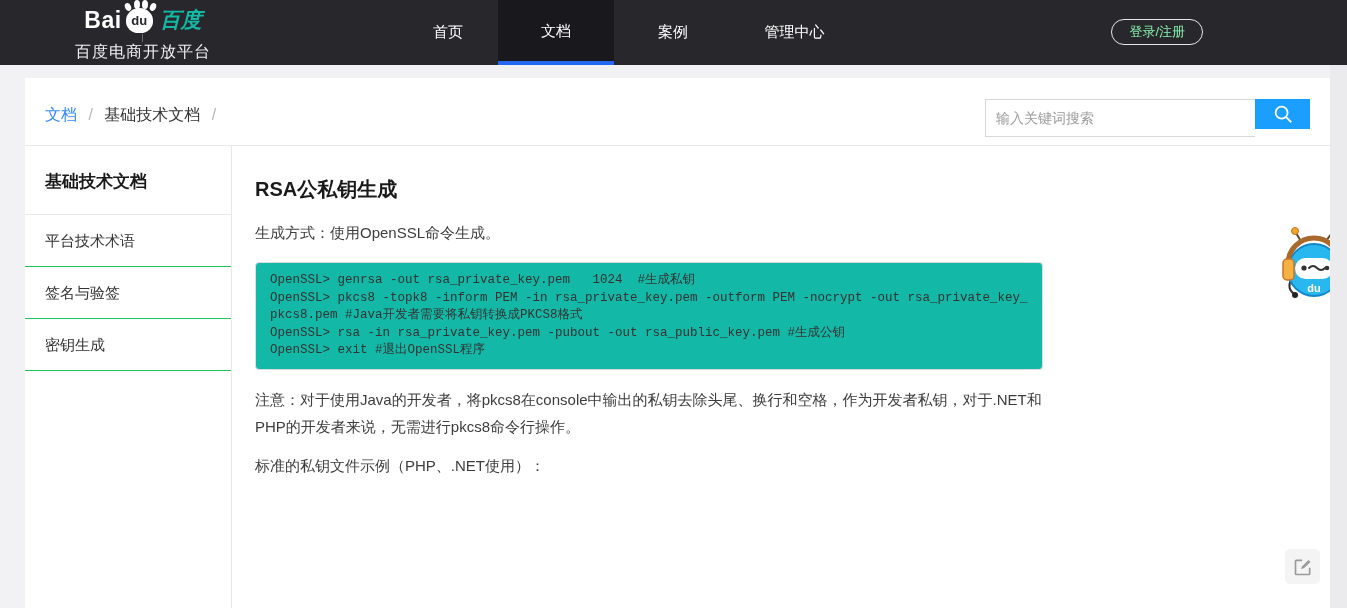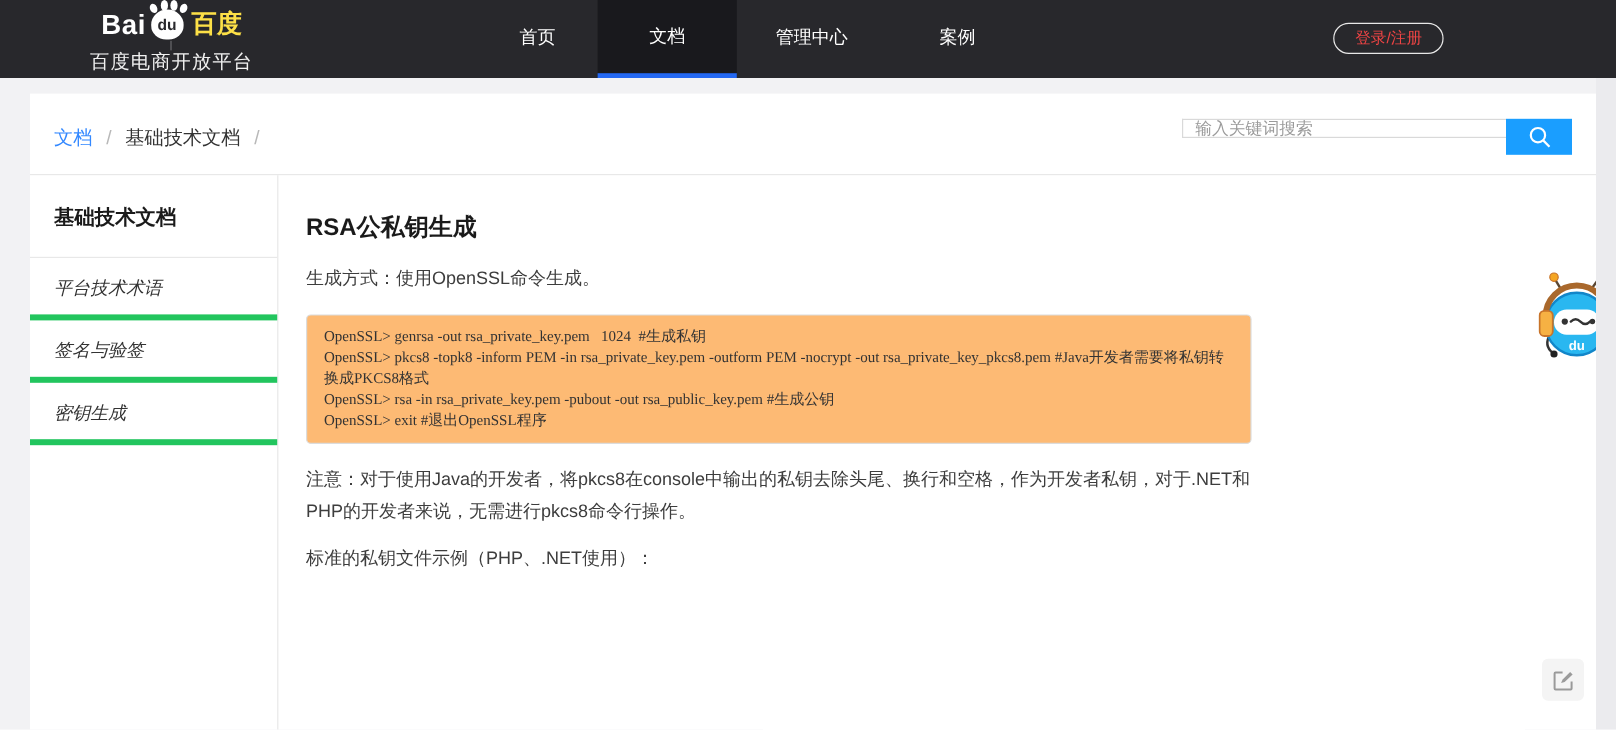--- a/index.html
+++ b/index.html
@@ -12,54 +12,54 @@
   .logo { display:flex; align-items:flex-end; }
   .logo-bai { color:#fff; font-size:23px; font-weight:bold; letter-spacing:0.5px; }
   .paw { position:relative; width:34px; height:34px; margin:0 1px; }
   .paw-pad { position:absolute; left:3px; top:8px; width:27px; height:25px; background:#fff; border-radius:50% 50% 46% 46%; display:flex; align-items:center; justify-content:center; }
   .paw-du { color:#28282c; font-size:13px; font-weight:bold; }
   .paw-toe { position:absolute; background:#fff; border-radius:50%; }
   .toe1 { width:6px; height:8px; left:2px;  top:3px; transform:rotate(-25deg); }
   .toe2 { width:6px; height:9px; left:11px; top:0; }
   .toe3 { width:6px; height:9px; left:19px; top:0; }
   .toe4 { width:6px; height:8px; left:27px; top:3px; transform:rotate(25deg); }
-  .logo-cn { color:#fde047; font-size:21px; font-weight:bold; margin-left:2px; }
+  .logo-cn { color:#14b8a6; font-size:21px; font-weight:bold; margin-left:2px;font-style:italic; }
   .logo-sep { width:1px; height:22px; background:#6a6a6e; margin:0 14px 0 12px; }
   .site-name { color:#f0f0f0; font-size:16px; letter-spacing:1px; padding-bottom:2px; }
 
   .top-nav { position:absolute; left:398px; top:0; height:65px; display:flex; }
   .nav-item { height:65px; line-height:63px; text-align:center; color:#fff; font-size:15px; cursor:pointer; }
   .nav-home { width:100px; }
   .nav-docs { width:116px; background:#19191d; border-bottom:4px solid #2468f2; line-height:61px; }
   .nav-admin { width:125px; }
   .nav-cases { width:118px; }
 
-  .login-btn { position:absolute; right:144px; top:19px; height:26px; padding:0 17px; background:transparent; border:1px solid #e8e8e8; border-radius:13px; color:#ef4444; font-size:13px; cursor:pointer; font-family:Liberation Sans, sans-serif; }
+  .login-btn { position:absolute; right:144px; top:19px; height:26px; padding:0 17px; background:transparent; border:1px solid #e8e8e8; border-radius:13px; color:#86efac; font-size:13px; cursor:pointer; font-family:Liberation Sans, sans-serif; }
 
   
   .card { position:absolute; left:25px; top:78px; width:1305px; height:620px; background:#fff; }
   .card-top { position:relative; width:100%; height:68px; border-bottom:1px solid #e8e8e8; }
   .breadcrumb { position:absolute; left:20px; top:27px; font-size:16px; color:#333; }
   .crumb-link { color:#3388ff; cursor:pointer; }
   .crumb-sep { color:#b8b8b8; margin:0 7px; }
   .search-box { position:absolute; right:20px; top:21px; height:30px; display:flex; }
-  .search-input { width:270px; height:16px; border:1px solid #d9d9d9; border-right:none; padding:0 10px; font-size:14px; color:#b91c1c; outline:none; font-family:inherit; }
+  .search-input { width:270px; height:38px; border:1px solid #d9d9d9; border-right:none; padding:0 10px; font-size:14px; color:#b91c1c; outline:none; font-family:inherit; }
   .search-input::placeholder { color:#9b9b9b; }
   .search-btn { width:55px; height:30px; background:#1a9eff; border:none; display:flex; align-items:center; justify-content:center; cursor:pointer; }
 
   .content-row { display:flex; width:100%; }
   .sidebar { width:207px; border-right:1px solid #e8e8e8; min-height:465px; }
   .side-title { height:69px; padding:24px 0 0 20px; font-size:17px; font-weight:bold; color:#1a1a1a; border-bottom:1px solid #e8e8e8; }
-  .side-item { height:52px; line-height:51px; padding-left:20px; font-size:15px; color:#333; border-bottom:5px solid #22c55e; cursor:pointer;font-style:italic; }
+  .side-item { height:52px; line-height:51px; padding-left:20px; font-size:15px; color:#333; border-bottom:1px solid #22c55e; cursor:pointer; }
 
   .article { flex:1; padding:30px 0 0 23px; }
   .article-inner { width:788px; }
   .article h1 { font-size:20px; color:#1a1a1a; margin-bottom:16px; }
   .article p { font-size:15px; line-height:27px; color:#3d3d3d; margin:12px 0; }
-  .code-block { background:#fdba74; border:1px solid #dcdcdc; border-radius:4px; padding:9px 14px; font-family:Liberation Serif, serif; font-size:12.5px; line-height:17.5px; color:#333; white-space:pre-wrap; word-break:break-all; margin:16px 0; }
+  .code-block { background:#14b8a6; border:1px solid #dcdcdc; border-radius:4px; padding:9px 14px; font-family:Liberation Mono, monospace; font-size:12.5px; line-height:17.5px; color:#333; white-space:pre-wrap; word-break:break-all; margin:16px 0; }
 
   
   .scroll-strip { position:absolute; left:1330px; top:65px; width:17px; height:543px; background:#ebebee; z-index:30; }
   .mascot { position:absolute; left:1282px; top:226px; width:64px; height:78px; z-index:25; cursor:pointer; }
   .feedback-btn { position:absolute; left:1285px; top:549px; width:35px; height:35px; background:#f4f4f4; border:none; border-radius:5px; display:flex; align-items:center; justify-content:center; cursor:pointer; z-index:25; }
 </style>
 </head>
 <body>
 
 <div class="header">
@@ -77,22 +77,22 @@
       </span>
       <span class="logo-cn">百度</span>
     </div>
     <div class="logo-sep"></div>
     <div class="site-name">百度电商开放平台</div>
   </div>
 
   <nav class="top-nav">
     <div class="nav-item nav-home">首页</div>
     <div class="nav-item nav-docs">文档</div>
+    <div class="nav-item nav-cases">案例</div>
     <div class="nav-item nav-admin">管理中心</div>
-    <div class="nav-item nav-cases">案例</div>
   </nav>
 
   <button class="login-btn">登录/注册</button>
 </div>
 
 <div class="card">
 
   <div class="card-top">
     <div class="breadcrumb">
       <span class="crumb-link">文档</span>

